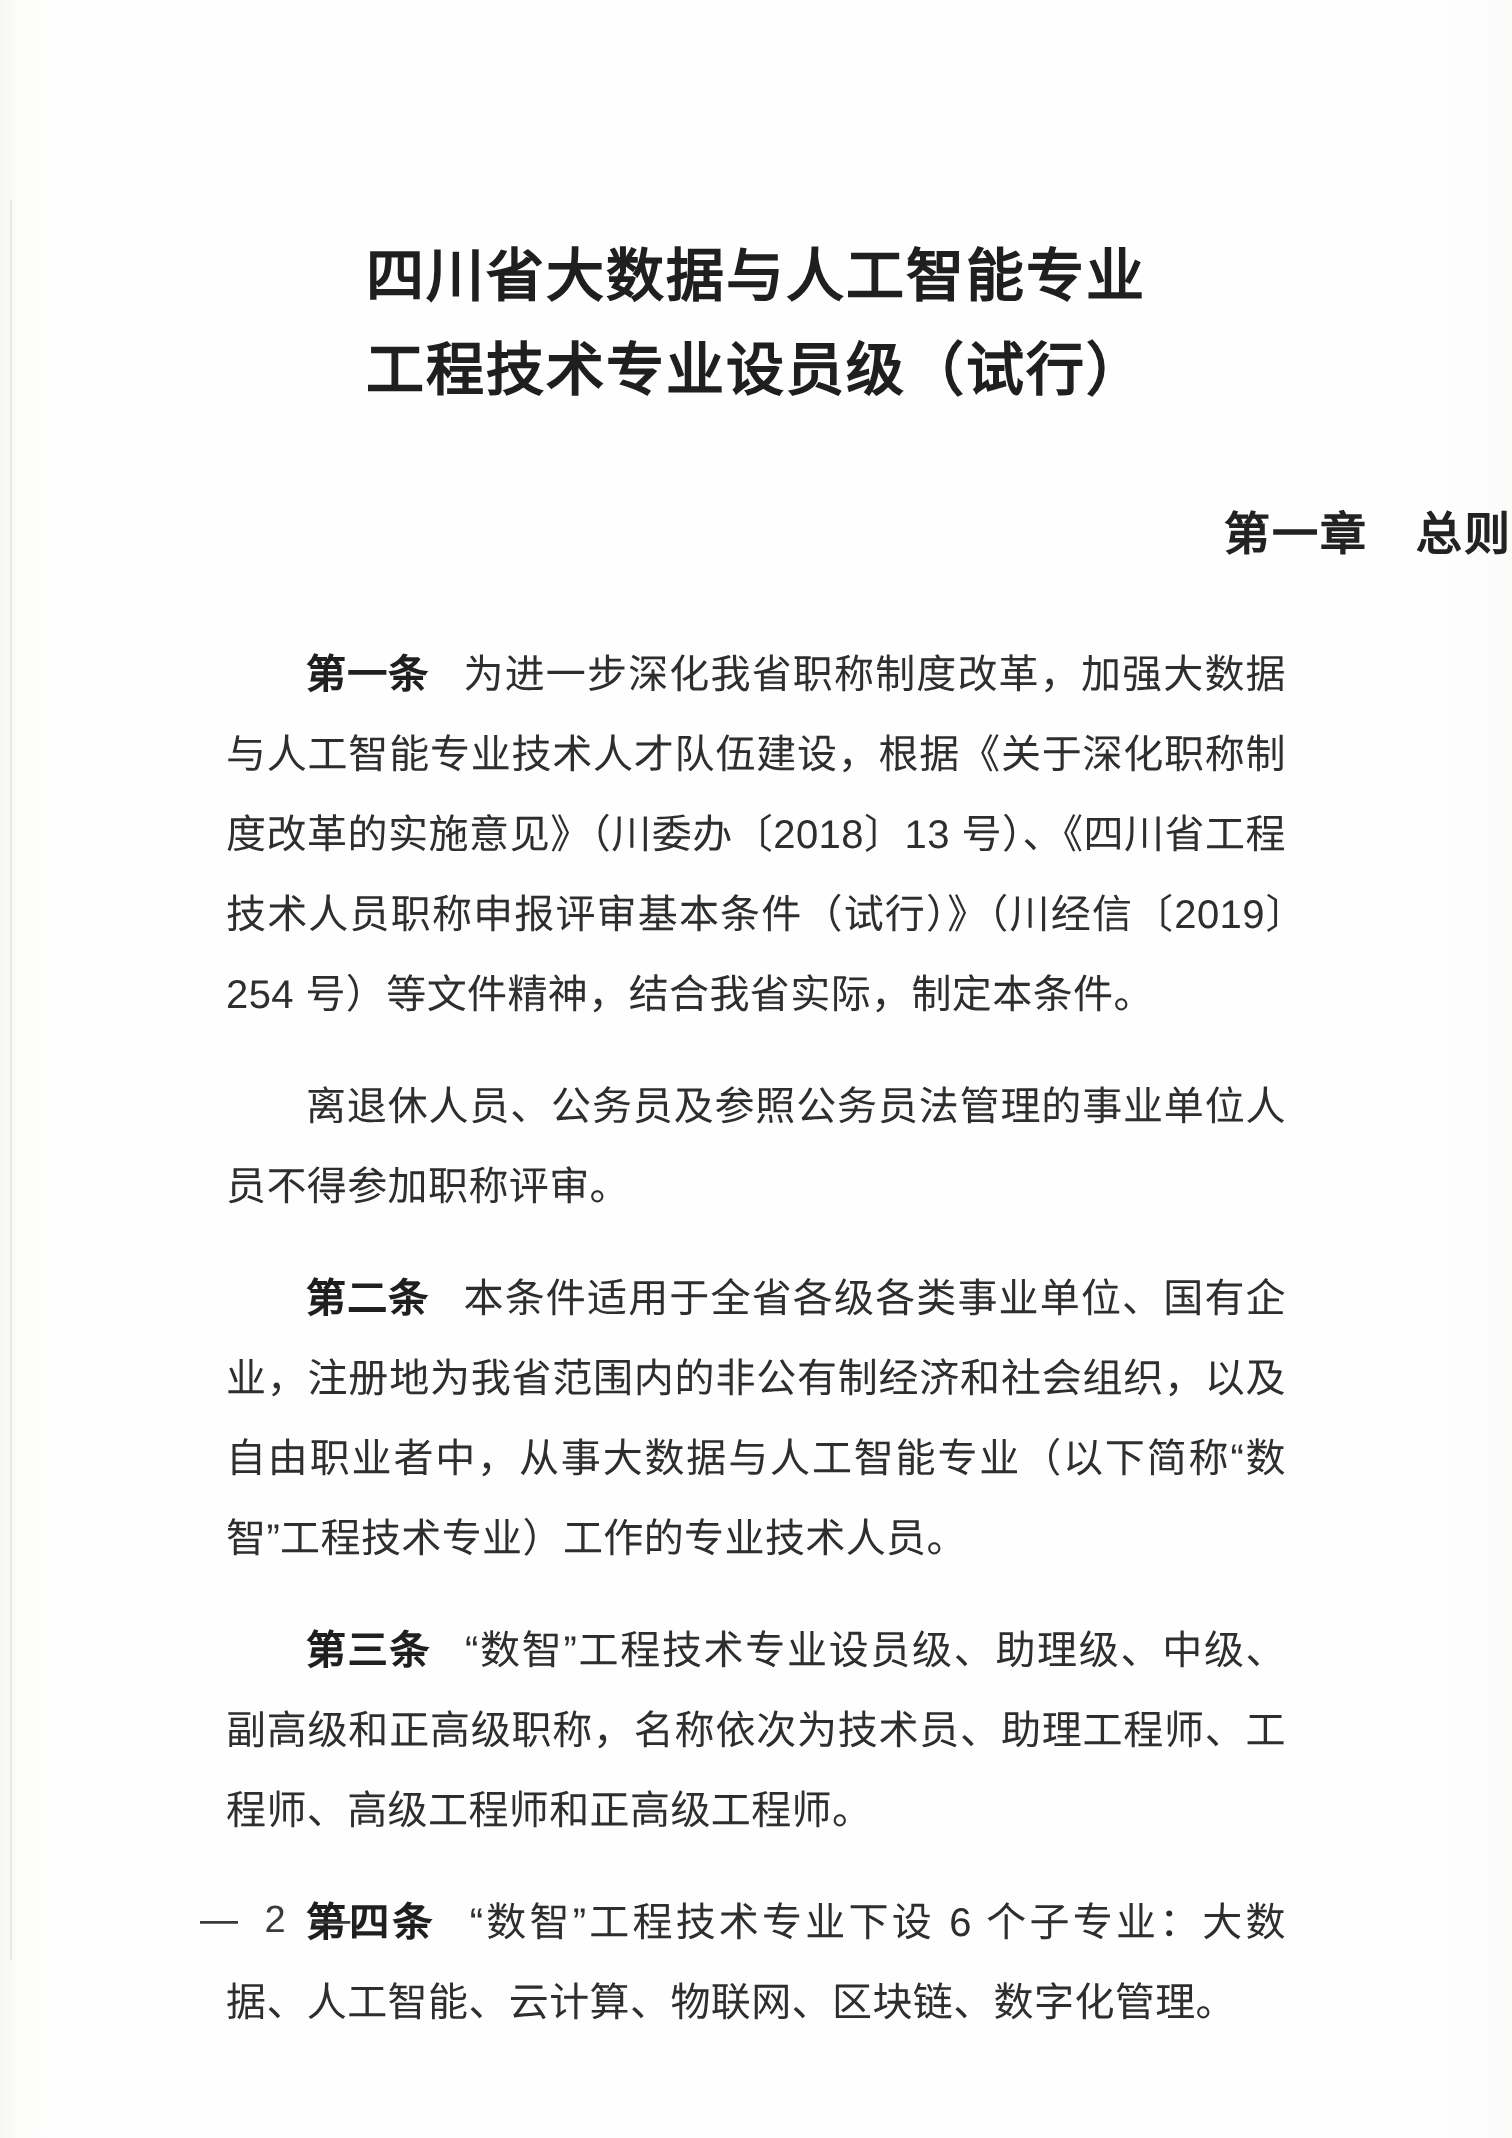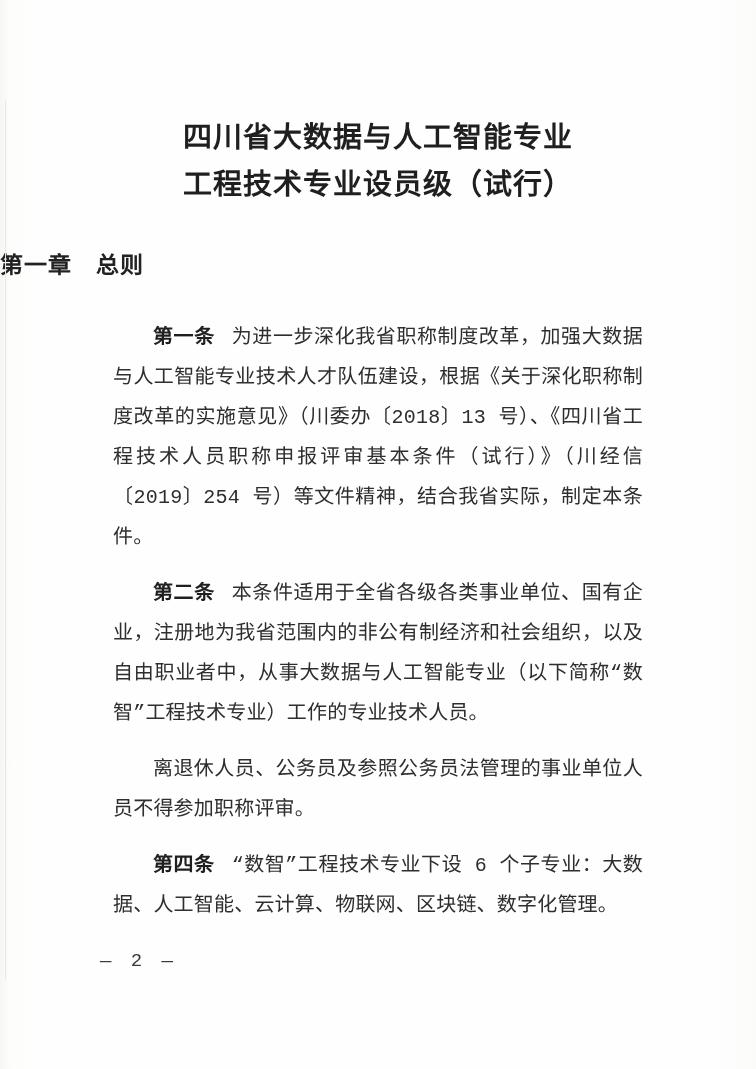--- a/index.html
+++ b/index.html
@@ -6,21 +6,21 @@
     margin: 0;
     padding: 0;
     background: #ffffff;
   }
   .page {
     position: relative;
     width: 756px;
     height: 1069px;
     background: linear-gradient(90deg, #f7f6f4 0px, #fdfdfc 10px, #fefefe 40px, #fefefe 716px, #fbfbfa 756px);
     overflow: hidden;
-    font-family: Liberation Mono, monospace;
+    font-family: Liberation Sans, sans-serif;
     color: #2b2b2b;
   }
   
   .page::before {
     content: "";
     position: absolute;
     left: 5px;
     top: 100px;
     width: 1px;
     height: 880px;
@@ -30,21 +30,21 @@
     margin: 116px 60px 0 60px;
     text-align: center;
     font-size: 29px;
     line-height: 47px;
     font-weight: 700;
     color: #1f1f1f;
     letter-spacing: 1px;
   }
   .chapter-heading {
     margin: 42px 0 0 0;
-    text-align: left;
+    text-align: right;
     font-size: 23px;
     line-height: 30px;
     font-weight: 700;
     color: #222222;
     letter-spacing: 1px;
   }
   .doc-body {
     margin: 36px 97px 0 97px;
     font-size: 20px;
     line-height: 40px;
@@ -82,24 +82,27 @@
     <div>工程技术专业设员级（试行）</div>
   </div>
 
   <div class="chapter-heading">第一章　总则</div>
 
   <div class="doc-body">
     <p>
       <b class="article-label">第一条</b><span>为进一步深化我省职称制度改革，加强大数据与人工智能专业技术人才队伍建设，根据《关于深化职称制度改革的实施意见》（川委办〔2018〕13 号）、《四川省工程技术人员职称申报评审基本条件（试行）》（川经信〔2019〕254 号）等文件精神，结合我省实际，制定本条件。</span>
     </p>
     <p>
+      <b class="article-label"></b><span>离退休人员、公务员及参照公务员法管理的事业单位人员不得参加职称评审。</span>
+    </p>
+    <p>
       <b class="article-label">第二条</b><span>本条件适用于全省各级各类事业单位、国有企业，注册地为我省范围内的非公有制经济和社会组织，以及自由职业者中，从事大数据与人工智能专业（以下简称“数智”工程技术专业）工作的专业技术人员。</span>
     </p>
     <p>
-      <b class="article-label"></b><span>离退休人员、公务员及参照公务员法管理的事业单位人员不得参加职称评审。</span>
+      <b class="article-label">第三条</b><span>“数智”工程技术专业设员级、助理级、中级、副高级和正高级职称，名称依次为技术员、助理工程师、工程师、高级工程师和正高级工程师。</span>
     </p>
     <p>
       <b class="article-label">第四条</b><span>“数智”工程技术专业下设 6 个子专业：大数据、人工智能、云计算、物联网、区块链、数字化管理。</span>
     </p>
   </div>
 
   <div class="page-number">— 2 —</div>
 
 </div>
 

